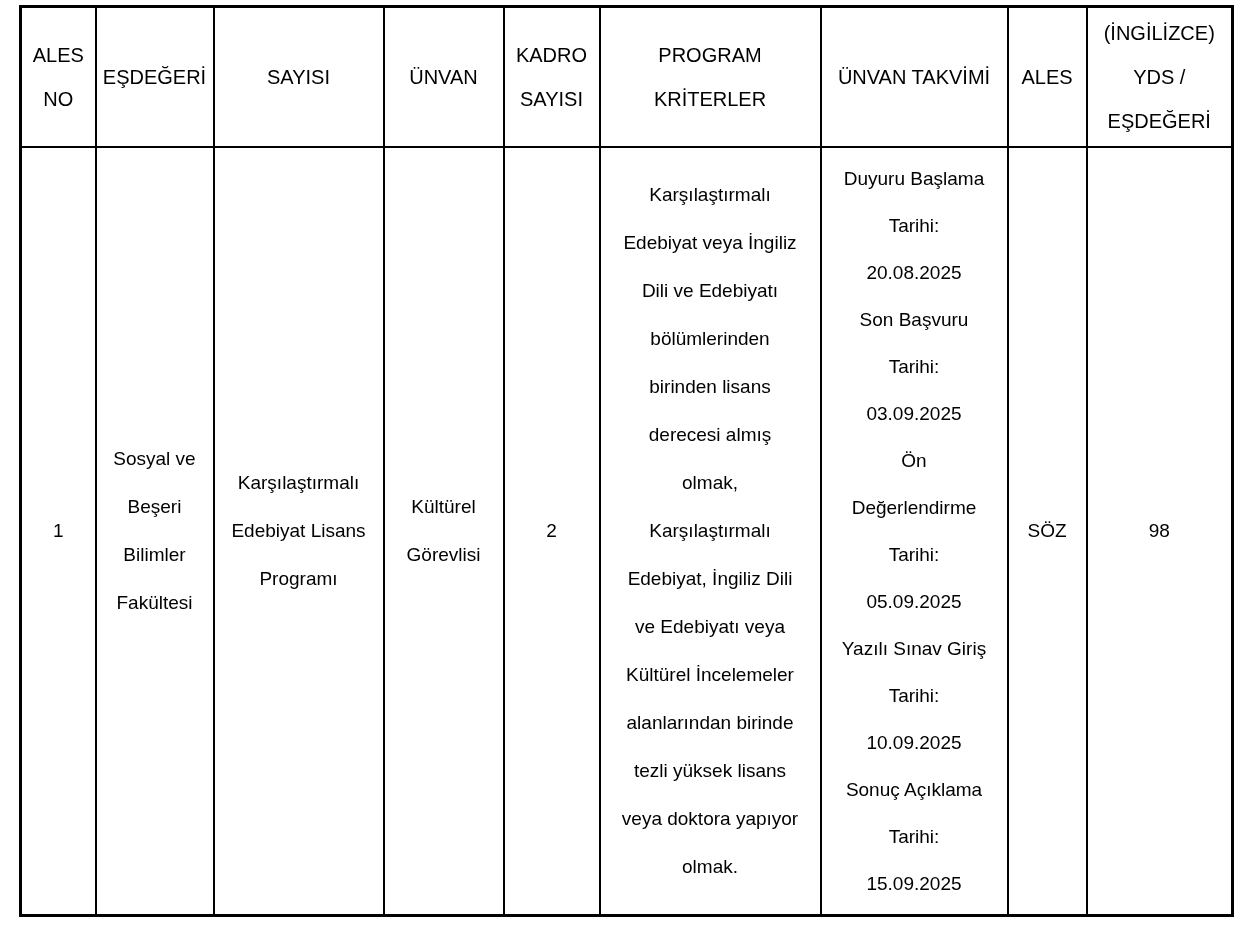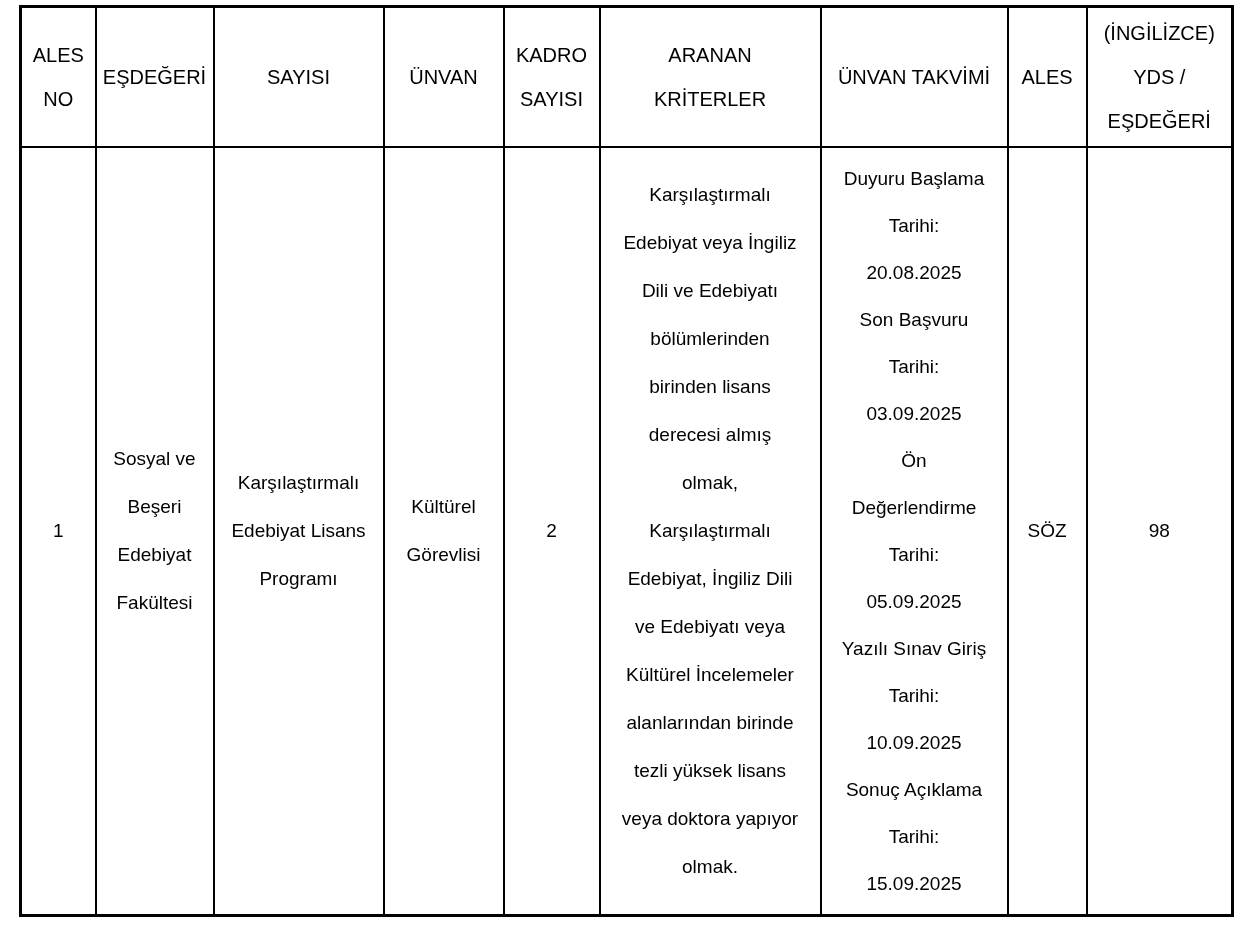--- a/index.html
+++ b/index.html
@@ -73,35 +73,35 @@
     </colgroup>
     <thead>
       <tr>
         <th>ALES
 NO</th>
         <th>EŞDEĞERİ</th>
         <th>SAYISI</th>
         <th>ÜNVAN</th>
         <th>KADRO
 SAYISI</th>
-        <th>ARANAN
+        <th>PROGRAM
 KRİTERLER</th>
         <th>ÜNVAN TAKVİMİ</th>
         <th>ALES</th>
         <th>(İNGİLİZCE)
 YDS /
 EŞDEĞERİ</th>
       </tr>
     </thead>
     <tbody>
       <tr>
         <td>1</td>
         <td>Sosyal ve
 Beşeri
-Edebiyat
+Bilimler
 Fakültesi</td>
         <td>Karşılaştırmalı
 Edebiyat Lisans
 Programı</td>
         <td>Kültürel
 Görevlisi</td>
         <td>2</td>
         <td class="cell-criteria">Karşılaştırmalı
 Edebiyat veya İngiliz
 Dili ve Edebiyatı

